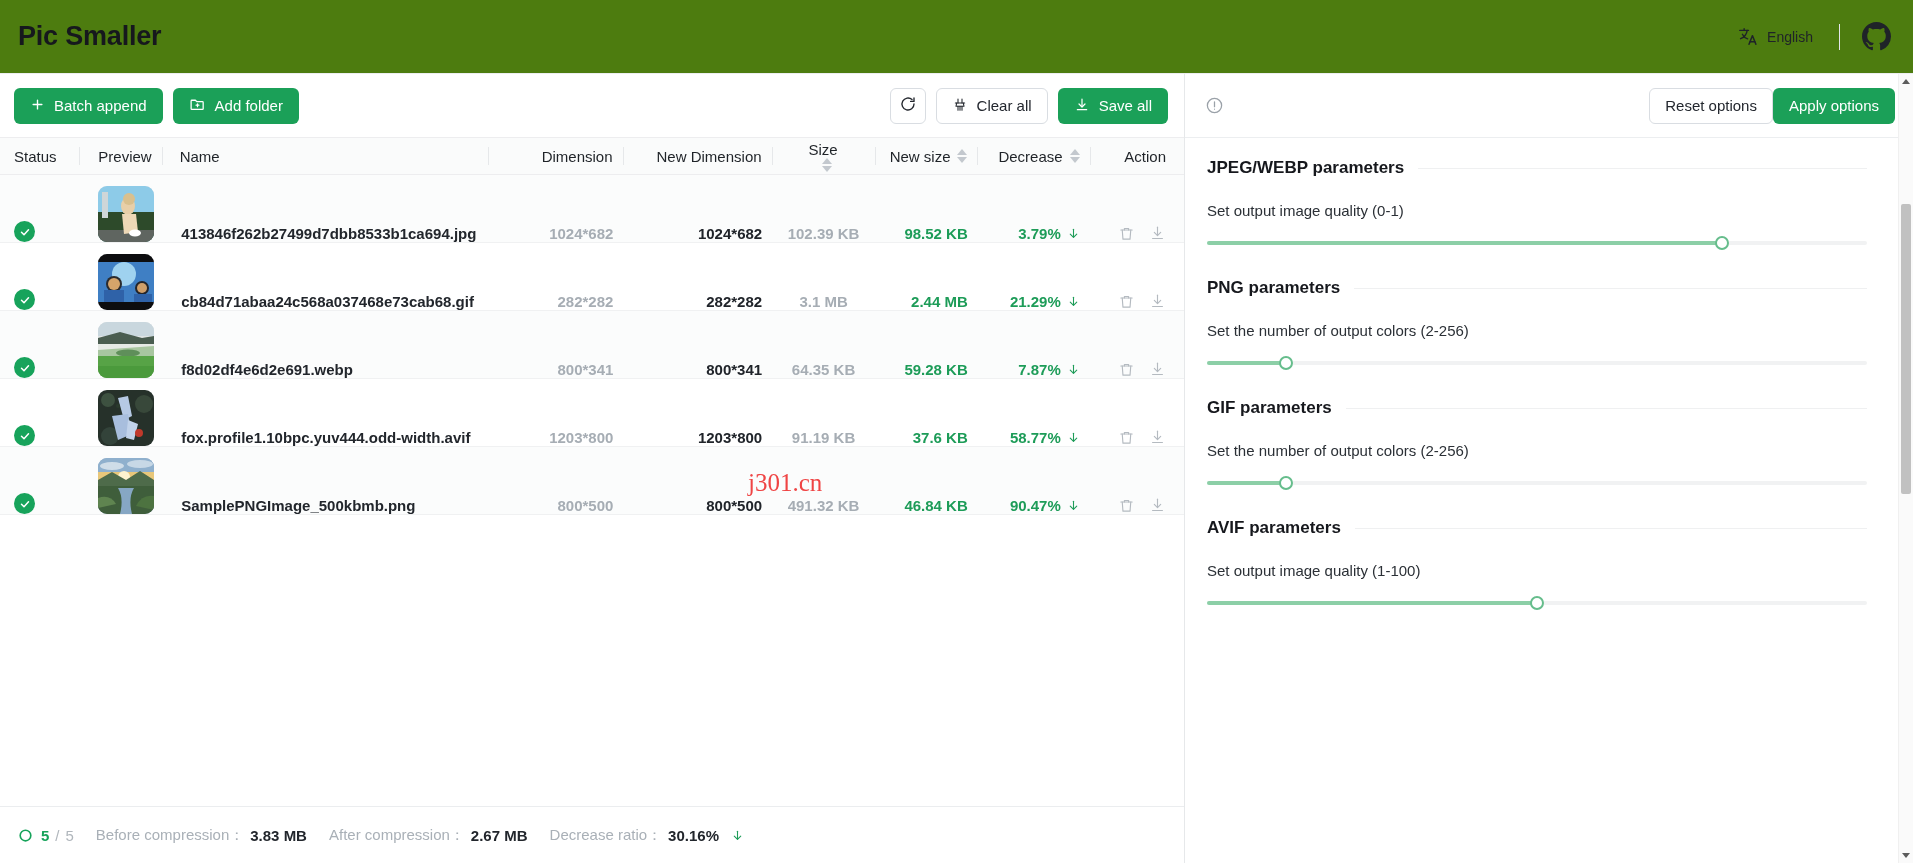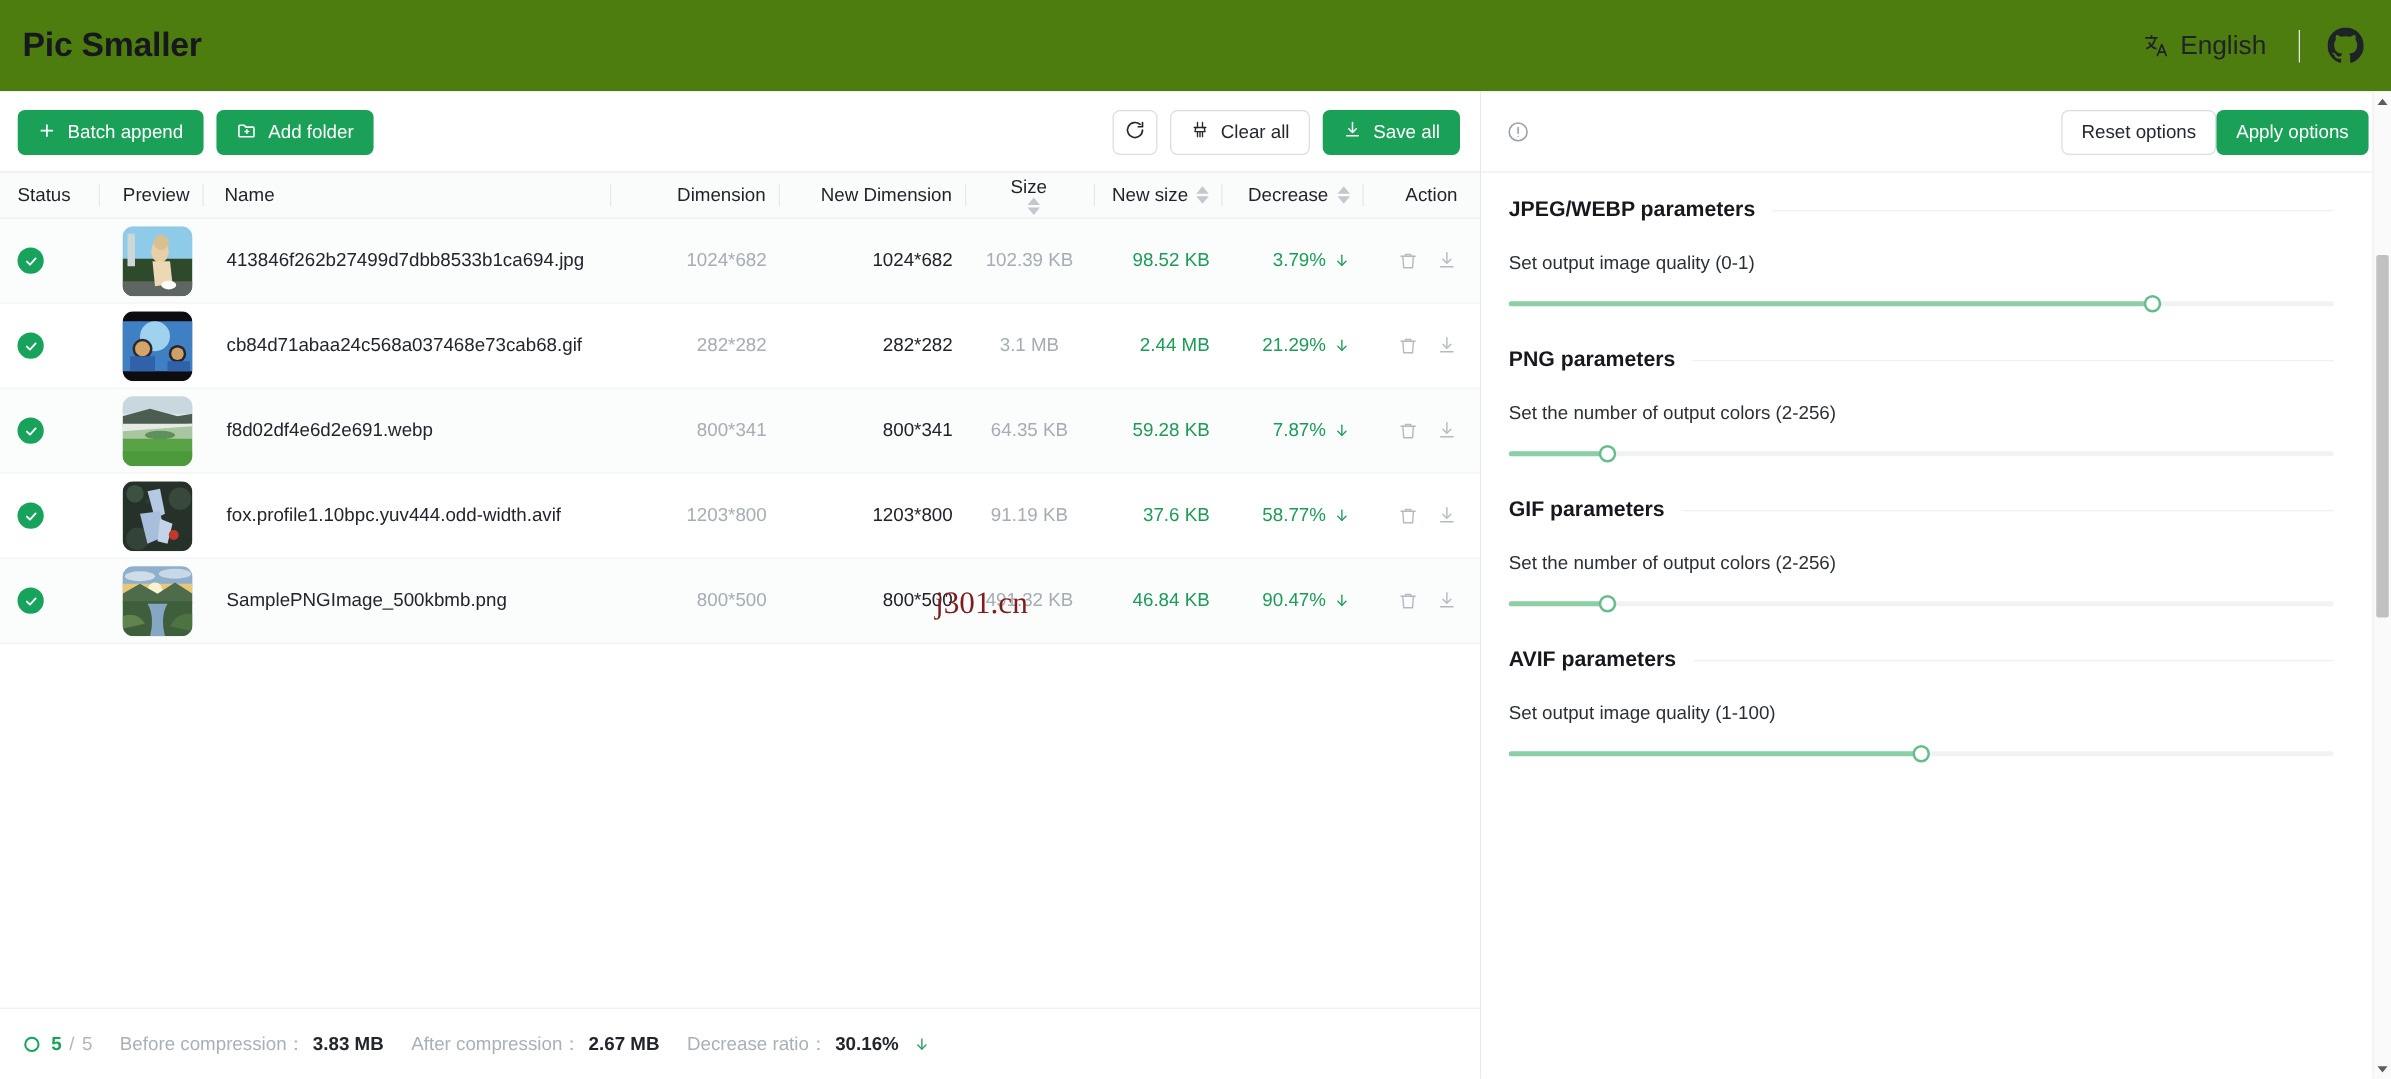--- a/index.html
+++ b/index.html
@@ -39,21 +39,21 @@
   }
   .header-right {
     display: flex;
     align-items: center;
     gap: 0px;
   }
   .lang-switch {
     display: flex;
     align-items: center;
     gap: 8px;
-    font-size: 21px;
+    font-size: 14px;
     color: #1f2328;
     cursor: pointer;
     padding: 4px 6px;
   }
   .lang-icon {
     display: inline-flex;
     align-items: center;
     justify-content: center;
     width: 22px;
     height: 22px;
@@ -137,24 +137,25 @@
     content: "";
     position: absolute;
     left: 0; top: 50%;
     transform: translateY(-50%);
     width: 1px; height: 18px;
     background: #e6e8ea;
   }
   .tbody { flex: 1; overflow: hidden; background: #fff; }
   .trow {
     display: flex;
-    align-items: center;
+    align-items: flex-end;
     height: 68px;
     border-bottom: 1px solid #f0f1f2;
     font-size: 15px;
+    font-weight: bold;
   }
   .trow:nth-child(odd) { background: #fbfcfc; }
   .trow:nth-child(even) { background: #ffffff; }
 
   .cell { display: flex; align-items: center; padding: 0 10px; }
 
   
   .c-status    { width: 84px;  justify-content: flex-start; padding-left: 14px; }
   .c-preview   { width: 84px;  justify-content: flex-start; padding-left: 19px; }
   .c-name      { width: 352px; justify-content: flex-start; padding-left: 18px; }
@@ -340,21 +341,21 @@
     cursor: grab;
   }
 
   
   .watermark {
     position: absolute;
     left: 748px;
     top: 332px;
     font-family: "Liberation Serif", serif;
     font-size: 25px;
-    color: #7f1d1d;
+    color: #ef4444;
     pointer-events: none;
     user-select: none;
   }
 </style>
 </head>
 <body>
 
 <div class="app">
 
   <div class="header">

